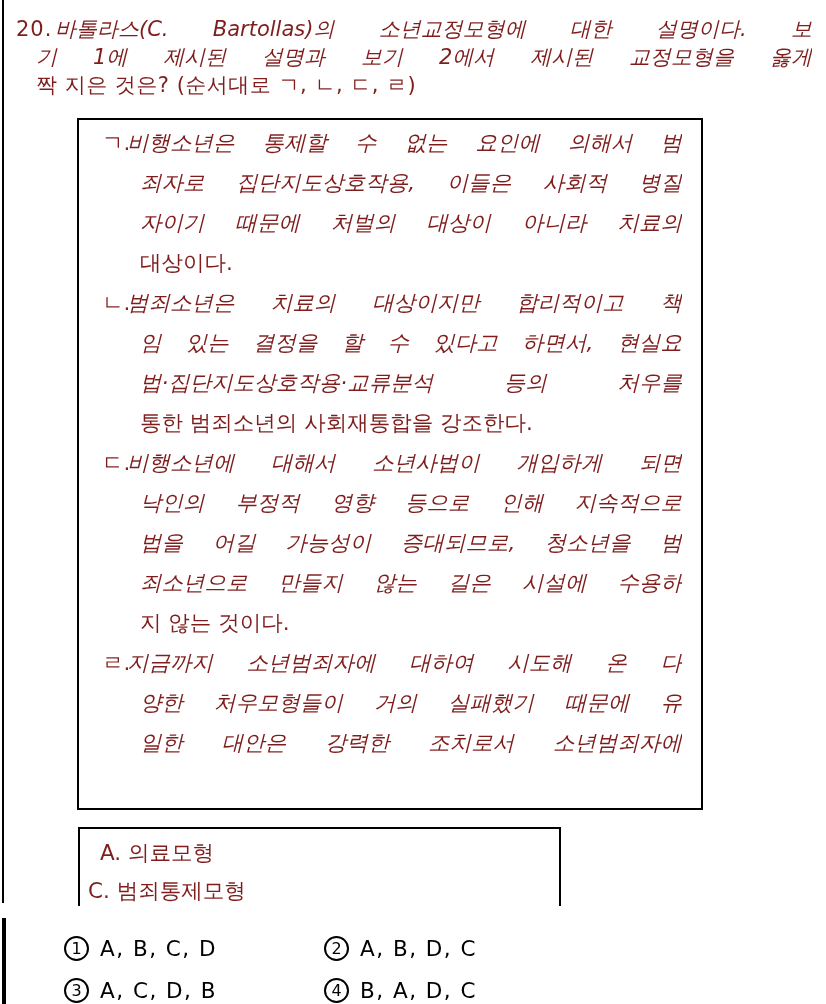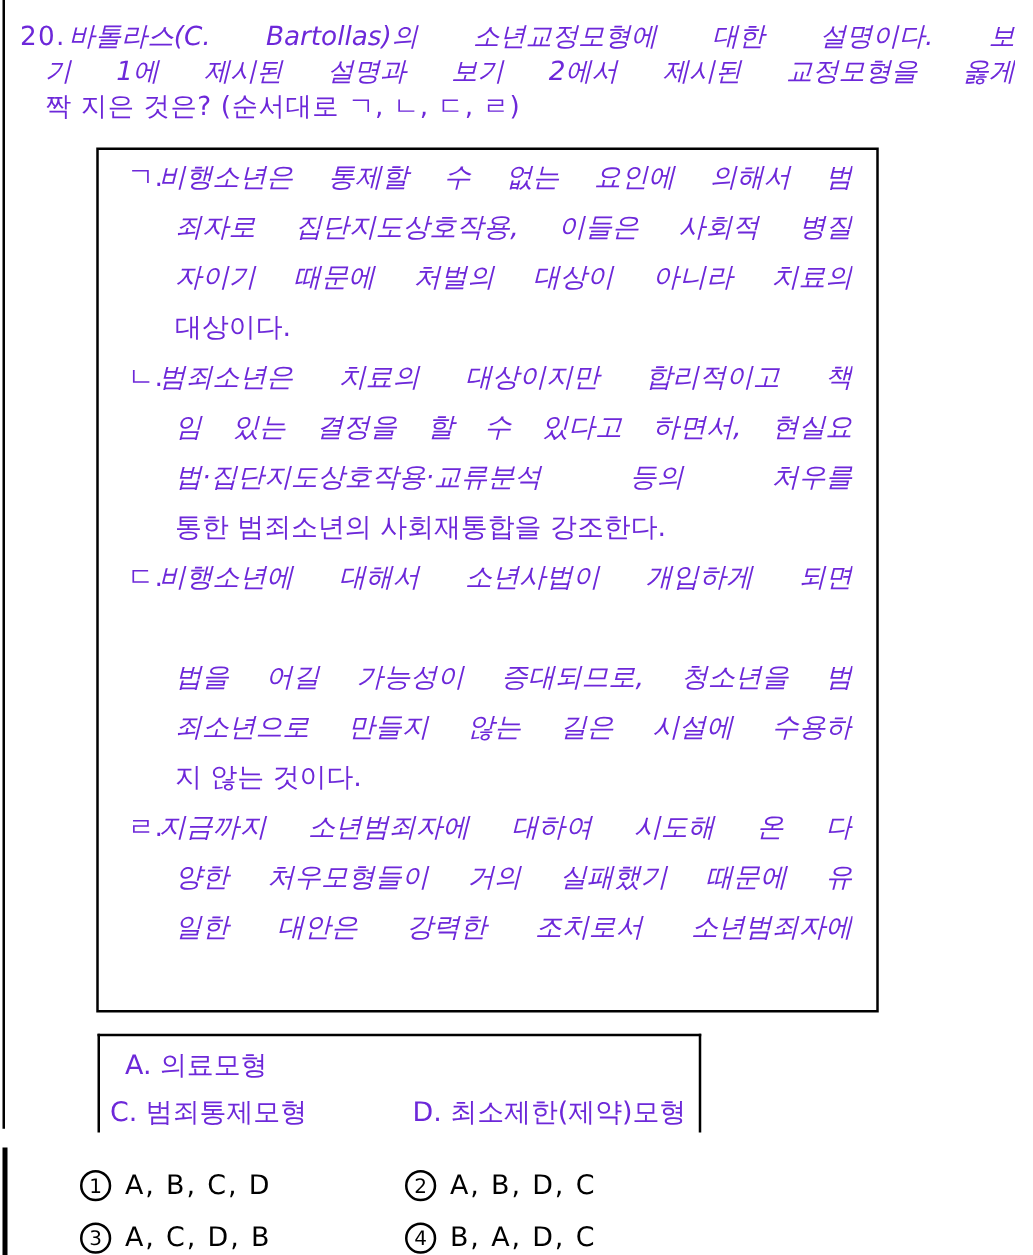--- a/index.html
+++ b/index.html
@@ -4,21 +4,21 @@
 <style>
   html,body{margin:0;padding:0;background:#fff;}
   #page{
     position:relative;width:826px;height:1004px;background:#ffffff;color:#000;
     font-family:"DejaVu Sans","Liberation Sans",sans-serif;overflow:hidden;
   }
   .vrule{position:absolute;background:#000;}
   .vrule.thin{left:2px;top:0;width:2px;height:903px;}
   .vrule.thick{left:2px;top:918px;width:4px;height:86px;}
 
-  .txt{position:absolute;font-size:21px;line-height:26px;white-space:nowrap;color:#6d28d9;}
+  .txt{position:absolute;font-size:21px;line-height:26px;white-space:nowrap;color:#7f1d1d;}
   .just{white-space:normal;text-align:justify;text-align-last:justify;overflow:hidden;height:26px;font-style:italic;}
 
   .q-num{left:16px;top:16px;letter-spacing:1px;}
   .q-l0{left:55px;top:16px;width:757px;}
   .q-l1{left:36px;top:44px;width:776px;}
   .q-l2{left:36px;top:72px;letter-spacing:0.5px;}
 
   .box1{
     position:absolute;left:77px;top:118px;width:626px;height:692px;
     border:2px solid #000;box-sizing:border-box;
@@ -69,34 +69,34 @@
     <div class="txt ln-cont" style="top:130px">대상이다.</div>
 
     <div class="txt mk" style="top:170px">ㄴ.</div>
     <div class="txt ln-first just" style="top:170px">범죄소년은 치료의 대상이지만 합리적이고 책</div>
     <div class="txt ln-cont just" style="top:210px">임 있는 결정을 할 수 있다고 하면서, 현실요</div>
     <div class="txt ln-cont just" style="top:250px">법·집단지도상호작용·교류분석 등의 처우를</div>
     <div class="txt ln-cont" style="top:290px">통한 범죄소년의 사회재통합을 강조한다.</div>
 
     <div class="txt mk" style="top:330px">ㄷ.</div>
     <div class="txt ln-first just" style="top:330px">비행소년에 대해서 소년사법이 개입하게 되면</div>
+    <div class="txt ln-cont just" style="top:370px">낙인의 부정적 영향 등으로 인해 지속적으로</div>
     <div class="txt ln-cont just" style="top:410px">법을 어길 가능성이 증대되므로, 청소년을 범</div>
     <div class="txt ln-cont just" style="top:450px">죄소년으로 만들지 않는 길은 시설에 수용하</div>
     <div class="txt ln-cont" style="top:490px">지 않는 것이다.</div>
 
     <div class="txt mk" style="top:530px">ㄹ.</div>
     <div class="txt ln-first just" style="top:530px">지금까지 소년범죄자에 대하여 시도해 온 다</div>
     <div class="txt ln-cont just" style="top:610px">일한 대안은 강력한 조치로서 소년범죄자에</div>
     <div class="txt ln-cont just" style="top:570px">양한 처우모형들이 거의 실패했기 때문에 유</div>
   </div>
 
   <div class="box2">
     <div class="txt" style="left:20px;top:11px">A. 의료모형</div>
     <div class="txt" style="left:8px;top:49px">C. 범죄통제모형</div>
-    <div class="txt" style="left:250px;top:49px">D. 최소제한(제약)모형</div>
   </div>
 
   <div class="opt o1">
     <span class="circ">1</span>
     <span class="optxt">A, B, C, D</span>
   </div>
   <div class="opt o2">
     <span class="circ">2</span>
     <span class="optxt">A, B, D, C</span>
   </div>

